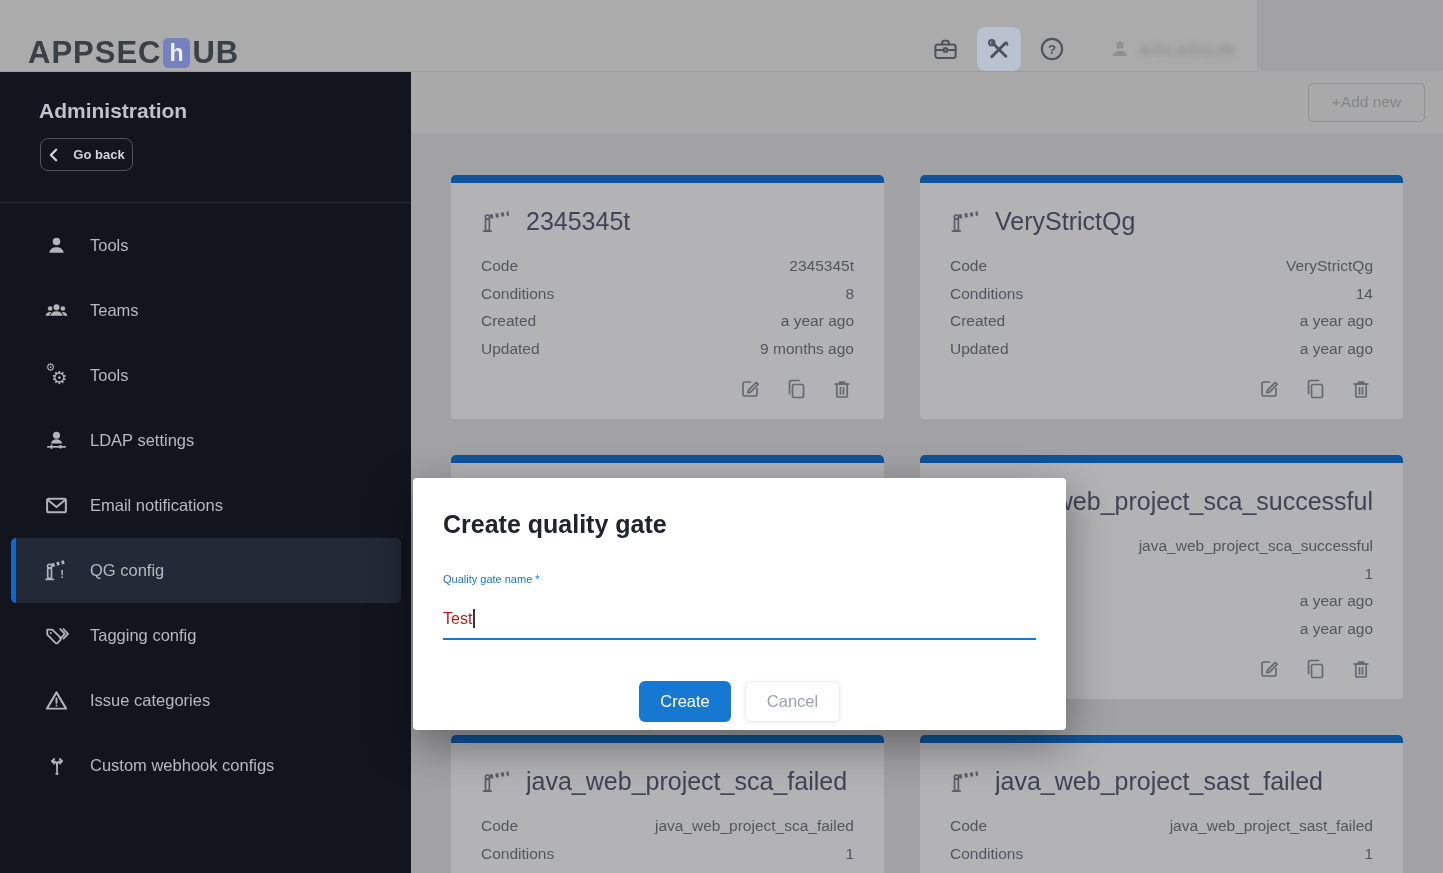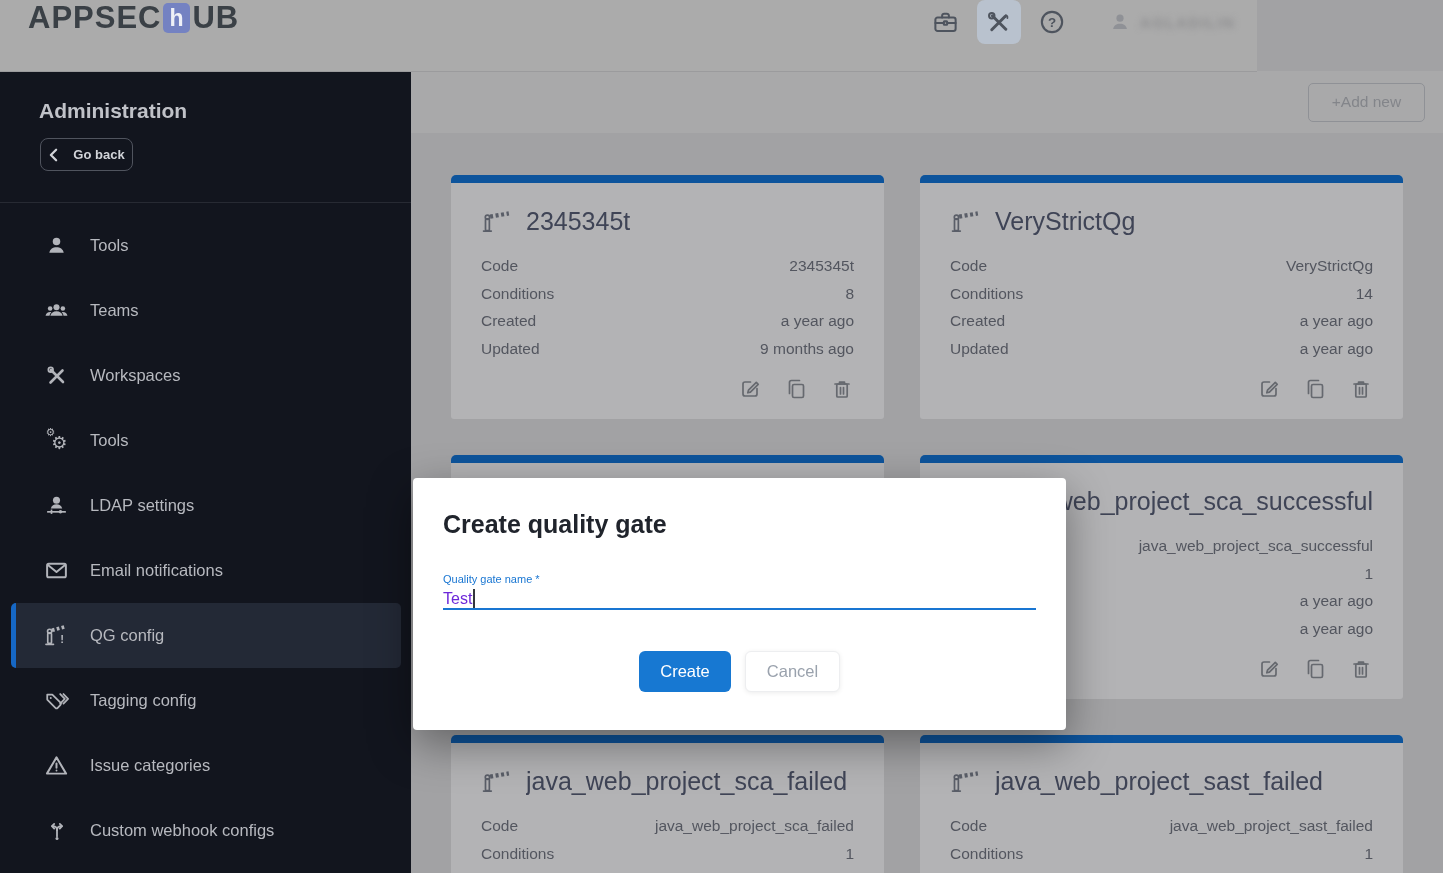--- a/index.html
+++ b/index.html
@@ -3,21 +3,21 @@
 <meta charset="utf-8">
 <style>
   html,body{margin:0;padding:0;}
   body{
     width:1443px;height:873px;overflow:hidden;position:relative;
     font-family:"Liberation Sans",sans-serif;background:#a2a2a4;
   }
   
   .header{
     position:absolute;top:0;left:0;width:1257px;height:71px;background:#ababab;
-    box-sizing:border-box;display:flex;align-items:flex-start;justify-content:space-between;
+    box-sizing:border-box;display:flex;align-items:flex-end;justify-content:space-between;
     padding:0 22px 0 28px;box-shadow:0 1px 0 #9b9b9d;z-index:6;
   }
   .logo{display:flex;align-items:center;font-weight:800;font-size:31px;color:#3a4046;letter-spacing:1px;}
   .logo .hbox{
     width:27px;height:30px;background:#7482c2;border-radius:5px;color:#eef0f7;
     display:flex;align-items:center;justify-content:center;font-size:23px;font-weight:700;margin:0 2px;
   }
   .header-right{display:flex;align-items:center;gap:9px;}
   .hicon{width:44px;height:44px;display:flex;align-items:center;justify-content:center;color:#4e545e;border-radius:8px;cursor:pointer;}
   .hicon.active{background:#b9c2ce;}
@@ -56,21 +56,21 @@
   .frow{display:flex;justify-content:space-between;font-size:15.5px;color:#53565f;line-height:27.5px;}
   .actions{display:flex;justify-content:flex-end;gap:22px;margin-top:15px;color:#66696f;}
   .actions .aic{cursor:pointer;display:flex;}
   
   .modal{
     position:absolute;left:413px;top:478px;width:653px;height:252px;background:#ffffff;border-radius:4px;
     box-shadow:0 14px 45px rgba(0,0,0,.4);z-index:20;padding:34px 30px 0;box-sizing:border-box;
   }
   .m-title{font-size:25px;line-height:25px;font-weight:700;color:#20242c;}
   .m-label{margin-top:36px;font-size:11px;color:#1976d2;}
-  .m-input{margin-top:4px;border-bottom:2px solid #1976d2;font-size:16px;line-height:17px;color:#6d28d9;display:flex;align-items:center;cursor:text;}
+  .m-input{margin-top:24px;border-bottom:2px solid #1976d2;padding-bottom:10px;font-size:16px;line-height:17px;color:#b91c1c;display:flex;align-items:center;cursor:text;}
   .caret{width:1.5px;height:19px;background:#33363c;margin-left:1px;animation:blink 1s steps(1) infinite;}
   @keyframes blink{50%{opacity:0;}}
   .m-btns{display:flex;justify-content:center;gap:14px;margin-top:41px;}
   .btn-create{width:92px;height:41px;background:#1778d2;color:#fff;border:none;border-radius:6px;font-size:16.5px;font-family:inherit;cursor:pointer;}
   .btn-cancel{
     width:95px;height:41px;background:#fff;color:#9aa2ad;border:1px solid #edeef0;border-radius:6px;
     font-size:16.5px;font-family:inherit;box-shadow:0 1px 5px rgba(0,0,0,.08);cursor:pointer;
   }
   svg{display:block;}
 </style>
@@ -150,30 +150,20 @@
             <circle cx="5.9" cy="10" r="2.2"></circle>
             <circle cx="18.1" cy="10" r="2.2"></circle>
           <path d="M12 12.6c-2.9 0-5.4 1.5-5.9 4.4h11.8c-.5-2.9-3-4.4-5.9-4.4z"></path>
           <path d="M1.5 17c.3-2.3 2-3.6 4.4-3.6.4 0 .8 0 1.2.1-1 .9-1.6 2.1-1.8 3.5z"></path>
           <path d="M22.5 17c-.3-2.3-2-3.6-4.4-3.6-.4 0-.8 0-1.2.1 1 .9 1.6 2.1 1.8 3.5z"></path>
         </svg>
       </span>
       <span>Teams</span>
     </div>
 
-    <div class="mi">
-      <span class="ic">
-        <svg width="24" height="24" viewBox="0 0 24 24" fill="none" stroke="currentColor" stroke-width="2.6" stroke-linecap="round">
-          <path d="M5.5 18.5 17.5 6.5"></path>
-            <path d="M6 6 18 18"></path>
-            <circle cx="5.7" cy="5.7" r="2.3" stroke-width="1.8"></circle>
-        </svg>
-      </span>
-      <span>Workspaces</span>
-    </div>
 
     <div class="mi">
       <span class="ic">
           <span class="gear-sm">⚙</span>
           <span class="gear-lg">⚙</span>
         </span>
       <span>Tools</span>
     </div>
 
     <div class="mi">

